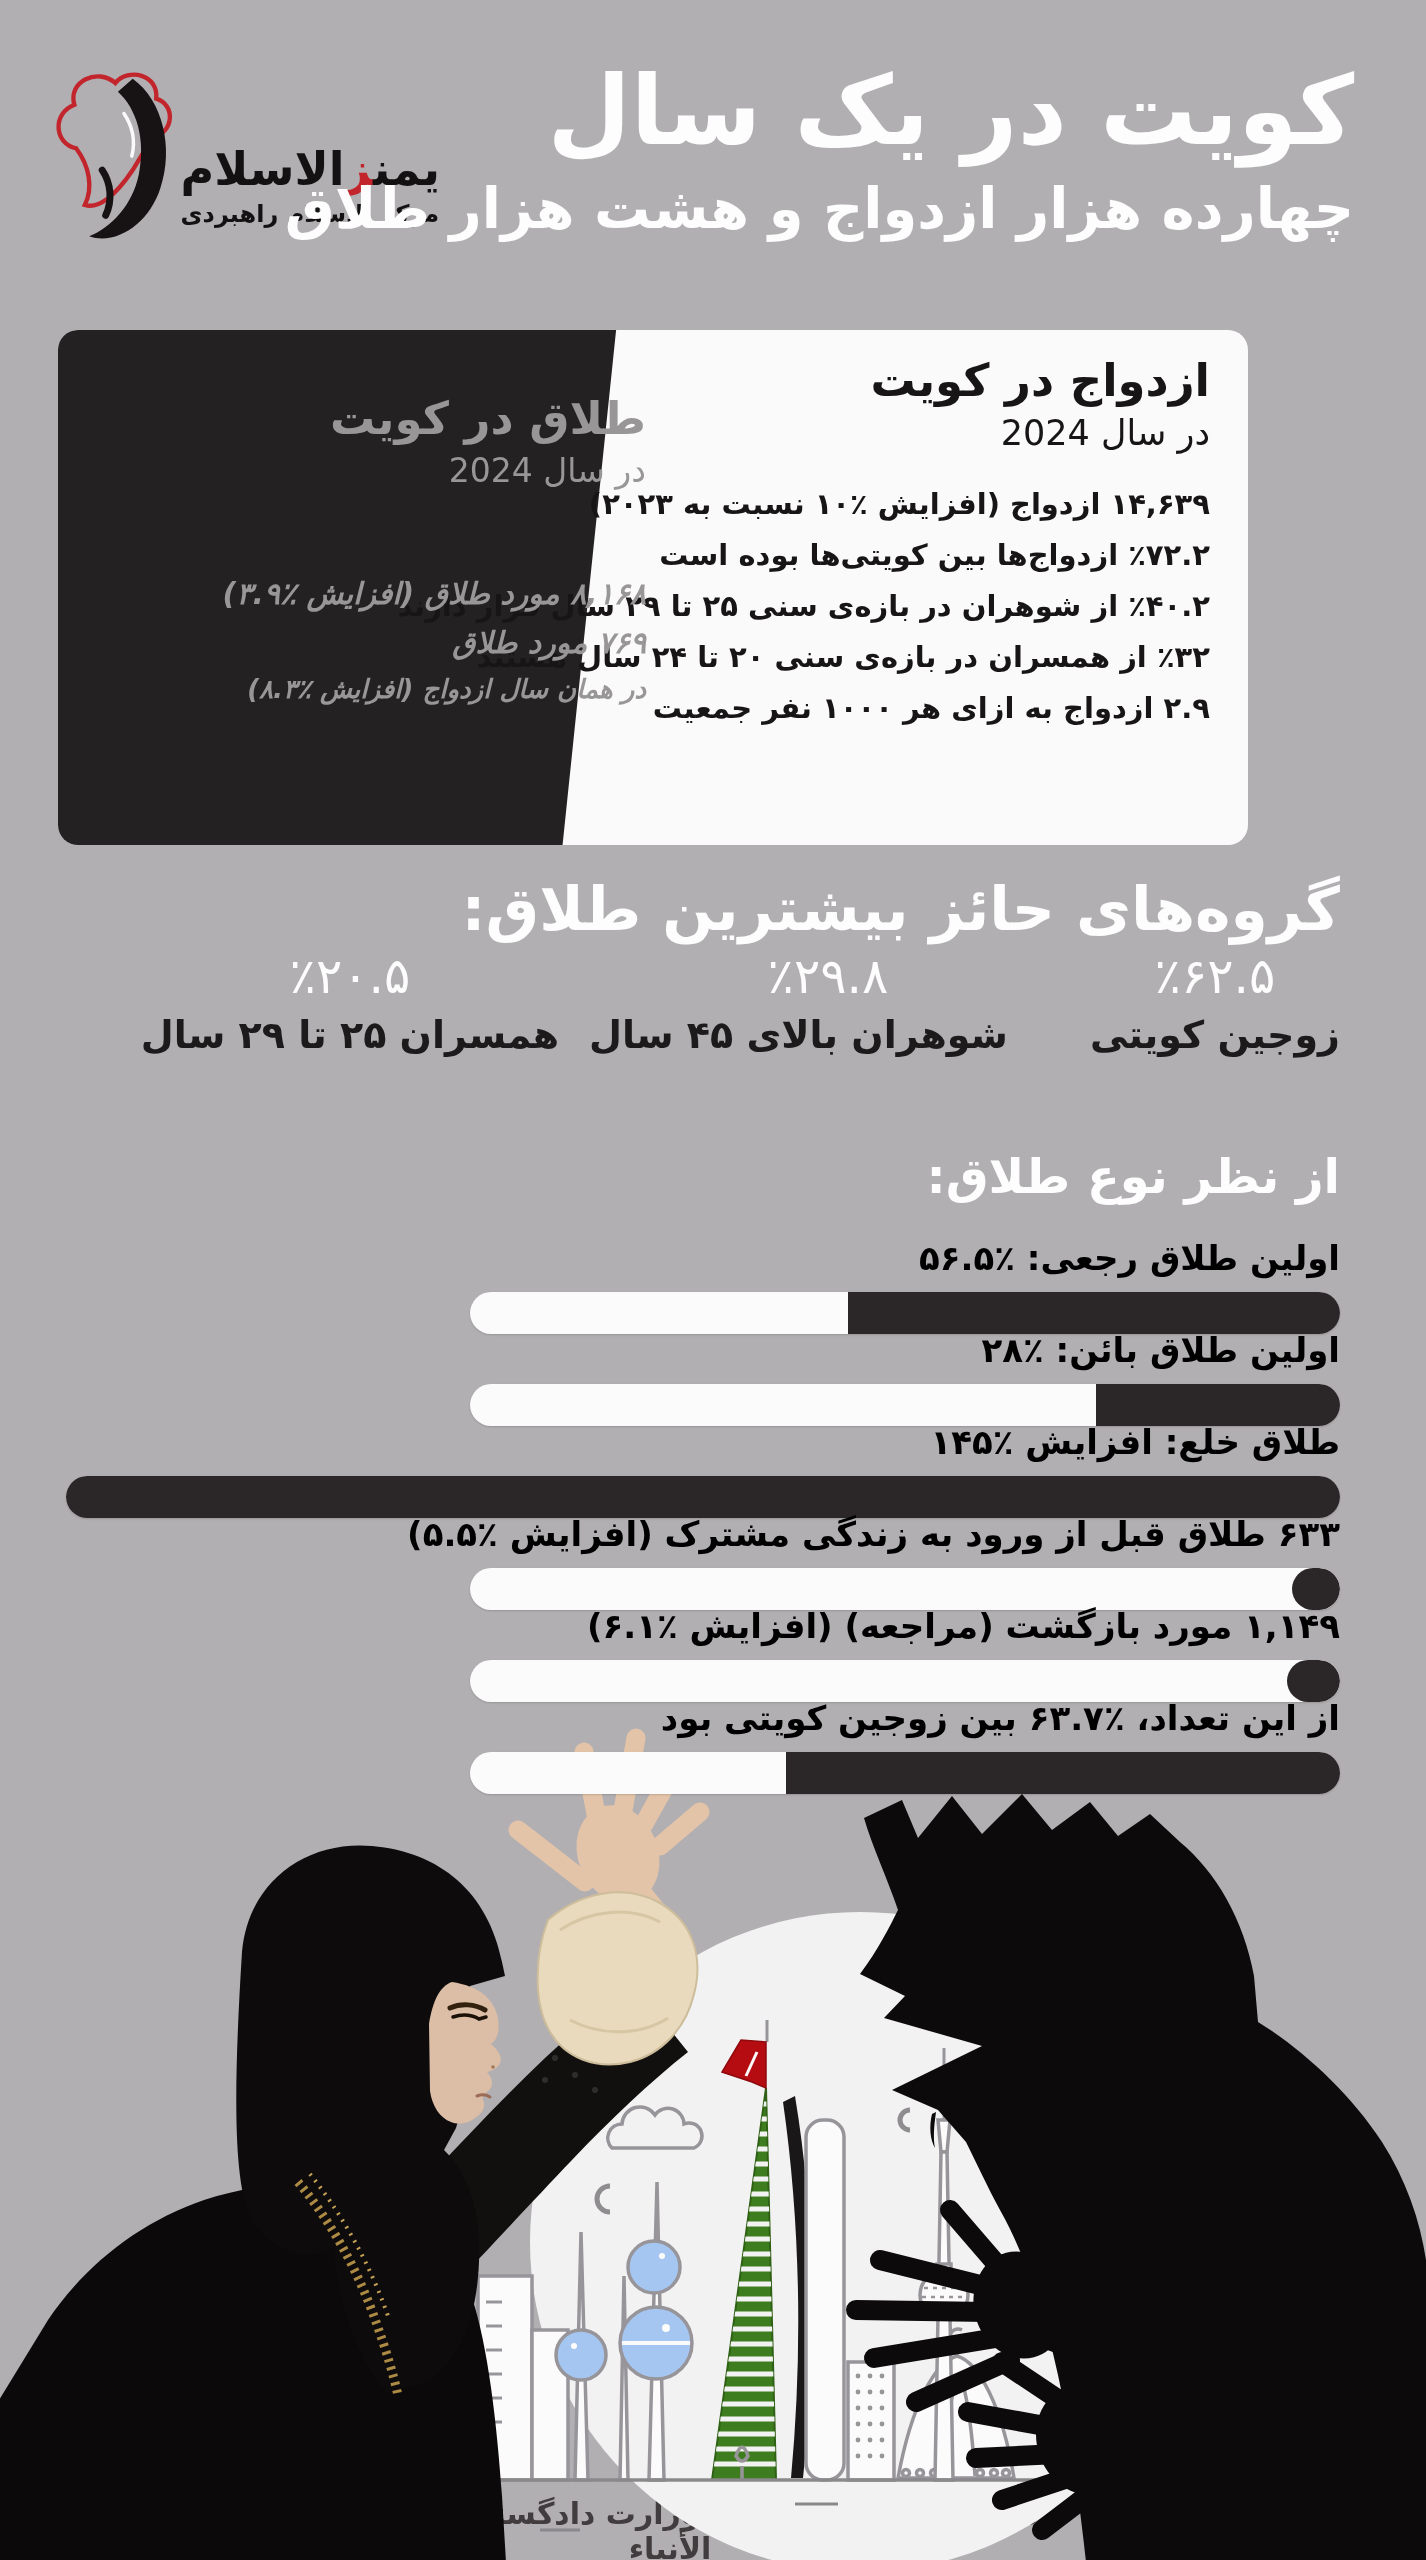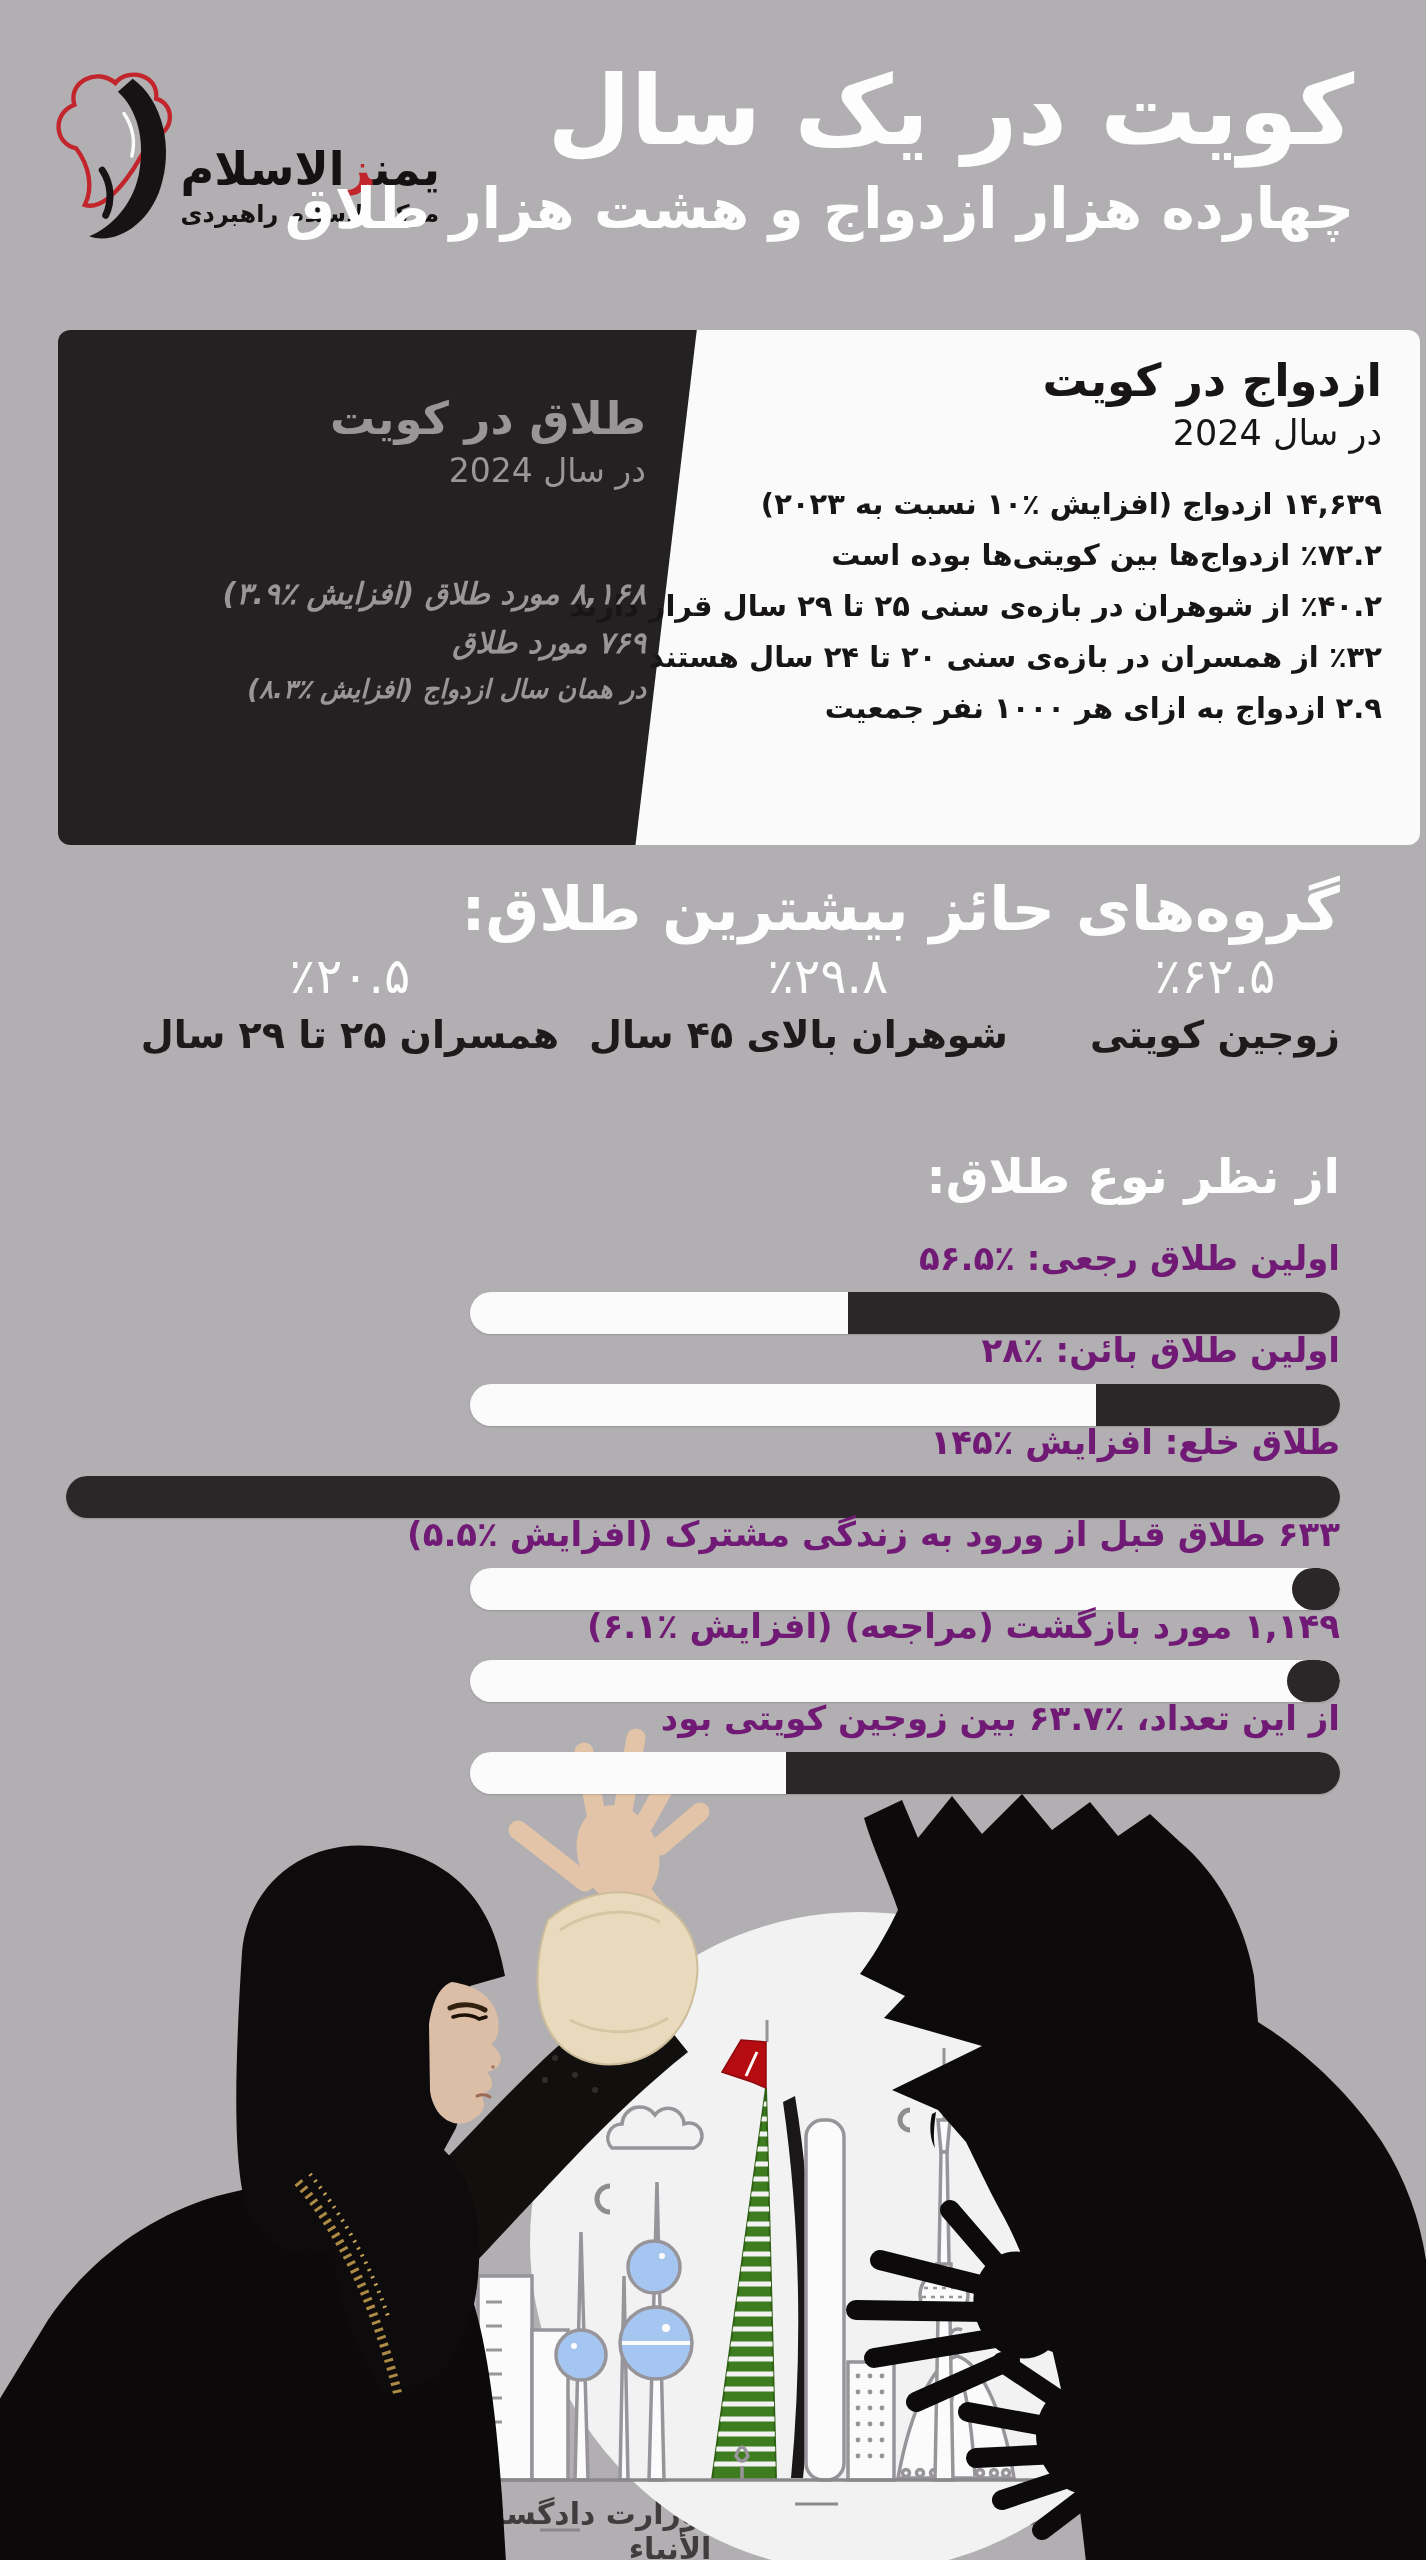--- a/index.html
+++ b/index.html
@@ -11,21 +11,21 @@
   
   .hdr-title{position:absolute;top:58px;right:72px;text-align:right;color:#fdfdfd;z-index:3;}
   .hdr-title h1{margin:0;font-size:96px;font-weight:800;line-height:1.12;letter-spacing:-2px;}
   .hdr-title .sub{margin-top:10px;font-size:56px;font-weight:700;}
   .logo{position:absolute;top:52px;left:50px;width:390px;display:flex;flex-direction:row;align-items:center;z-index:3;}
   .logo-text{flex:1;text-align:left;direction:rtl;color:#141112;padding-top:55px;}
   .logo-name{font-size:46px;font-weight:800;white-space:nowrap;}
   .logo-name .accent{color:#c2252b;}
   .logo-tag{font-size:24px;font-weight:800;margin-top:4px;}
   
-  .card{position:absolute;top:330px;left:58px;width:1362px;height:515px;border-radius:12px;
+  .card{position:absolute;top:330px;left:58px;width:1190px;height:515px;border-radius:20px;
         background:#fbfafa;overflow:hidden;z-index:3;}
   .card-black{position:absolute;inset:0;background:#242122;
         clip-path:polygon(0 0,46.9% 0,42.4% 100%,0 100%);}
   .card-marriage{position:absolute;top:24px;right:38px;width:690px;text-align:right;color:#171516;}
   .card-marriage .c-title{font-size:45px;font-weight:800;}
   .card-marriage .c-year{font-size:35px;font-weight:400;margin-top:6px;}
   .card-marriage ul{list-style:none;margin:34px 0 0 0;padding:0;}
   .card-marriage li{font-size:29px;font-weight:800;margin-bottom:17px;white-space:nowrap;}
   .card-divorce{position:absolute;top:62px;left:28px;width:560px;text-align:right;color:#989697;}
   .card-divorce .c-title{font-size:45px;font-weight:800;}
@@ -33,21 +33,21 @@
   .card-divorce ul{list-style:none;margin:86px 0 0 0;padding:0;font-style:italic;}
   .card-divorce li{font-size:30px;font-weight:800;margin-bottom:14px;white-space:nowrap;}
   .card-divorce li.small{font-size:26px;}
   
   .groups-title{position:absolute;top:874px;right:86px;font-size:60px;font-weight:800;color:#fdfdfd;z-index:3;}
   .stat-col{position:absolute;text-align:center;z-index:3;}
   .stat-val{font-size:49px;font-weight:400;color:#fdfdfd;line-height:1;}
   .stat-lbl{font-size:38px;font-weight:800;color:#1c1a1b;margin-top:12px;white-space:nowrap;}
   
   .types-title{position:absolute;top:1148px;right:86px;font-size:48px;font-weight:800;color:#fdfdfd;z-index:3;}
-  .bar-label{position:absolute;right:86px;font-size:34px;font-weight:800;color:#701a75;white-space:nowrap;z-index:3;}
+  .bar-label{position:absolute;right:86px;font-size:34px;font-weight:800;color:#000000;white-space:nowrap;z-index:3;}
   .bar{position:absolute;height:42px;background:#fcfbfc;border-radius:22px;overflow:hidden;z-index:3;
        box-shadow:0 1px 2px rgba(0,0,0,0.15);}
   .bar-fill{position:absolute;right:0;top:0;bottom:0;background:#2b2728;}
   .bar.std{left:470px;width:870px;}
   .bar.wide{left:66px;width:1274px;}
   
   .source{position:absolute;top:2496px;left:300px;width:740px;text-align:center;
           font-size:30px;font-weight:800;color:#413c3e;z-index:1;}
   .scene{position:absolute;top:1790px;left:0;width:1426px;height:770px;z-index:2;overflow:visible;}
 </style>

